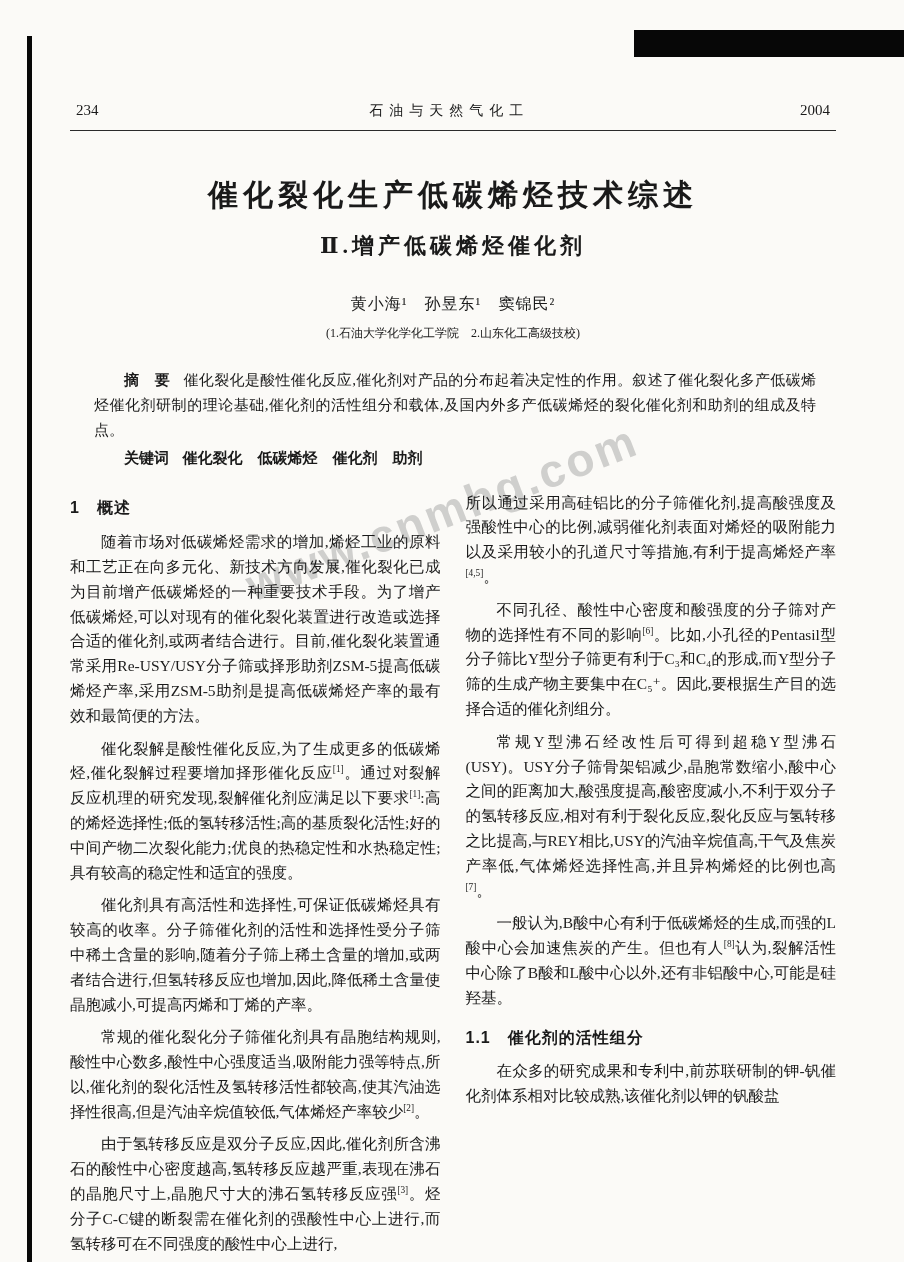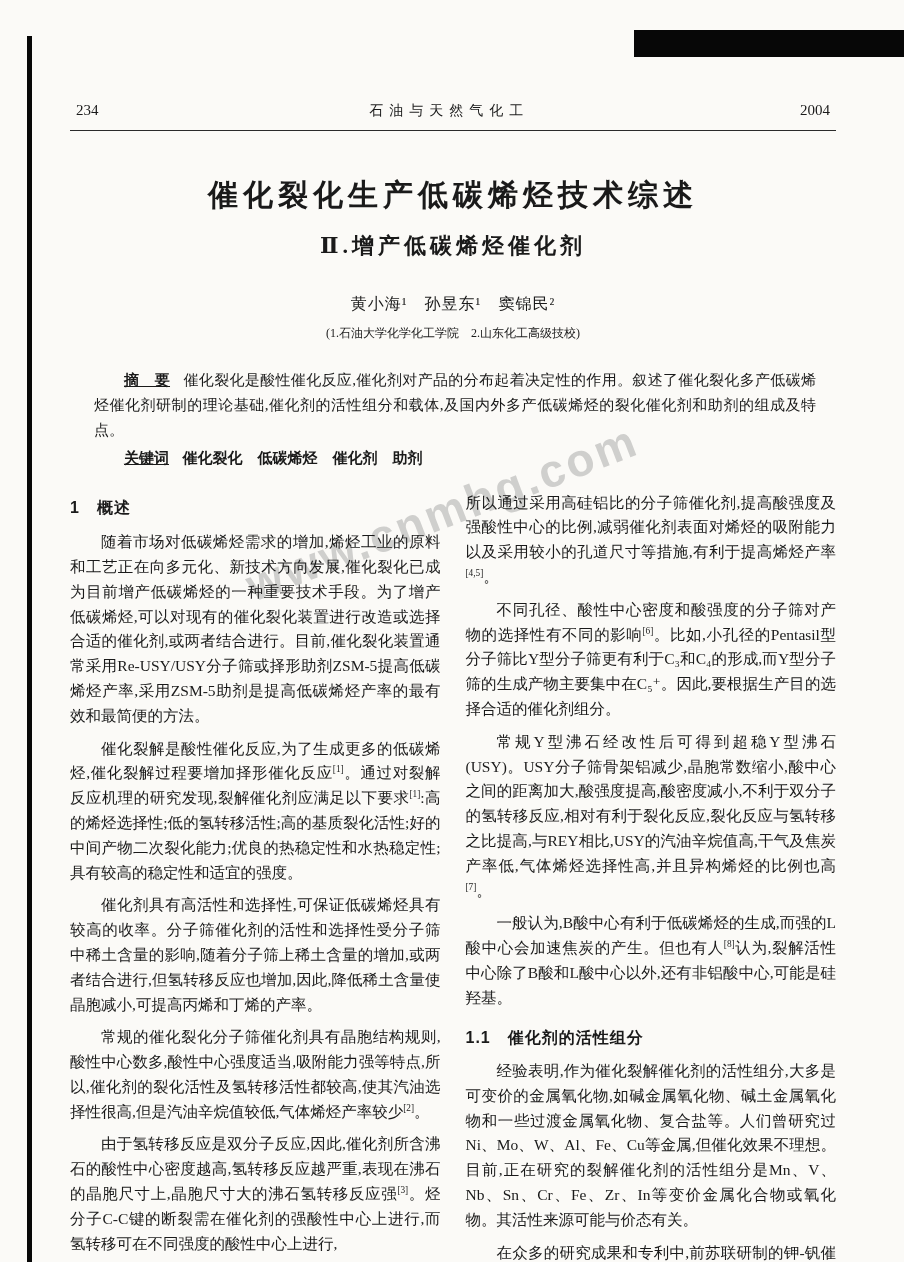--- a/index.html
+++ b/index.html
@@ -33,21 +33,21 @@
   .subtitle {
     margin: 15px 0 0; text-align: center; font-size: 22px; font-weight: bold;
     letter-spacing: 4px;
   }
   .authors { margin-top: 33px; text-align: center; font-size: 16px; letter-spacing: 1px; }
   .affiliation { margin-top: 10px; text-align: center; font-size: 12px; }
   .abstract {
     margin: 25px 20px 0 24px; font-size: 15px; line-height: 1.68;
     text-align: justify; text-indent: 2em;
   }
-  .label { font-weight: bold; font-family: "Liberation Sans", sans-serif; margin-right: 0.9em; text-decoration: underline; }
+  .label { font-weight: bold; font-family: "Liberation Sans", sans-serif; margin-right: 0.9em; }
   .keywords {
     margin: 5px 20px 0 24px; font-size: 15px; text-indent: 2em;
     font-weight: bold; font-family: "Liberation Sans", sans-serif;
   }
   .columns {
     display: flex; gap: 25px; margin-top: 23px;
     font-size: 15.5px; line-height: 1.6; text-align: justify;
   }
   .col { flex: 1 1 0; min-width: 0; }
   .col p { margin: 0 0 8px; text-indent: 2em; }
@@ -95,19 +95,18 @@
         <p>常规的催化裂化分子筛催化剂具有晶胞结构规则,酸性中心数多,酸性中心强度适当,吸附能力强等特点,所以,催化剂的裂化活性及氢转移活性都较高,使其汽油选择性很高,但是汽油辛烷值较低,气体烯烃产率较少<sup>[2]</sup>。</p>
         <p>由于氢转移反应是双分子反应,因此,催化剂所含沸石的酸性中心密度越高,氢转移反应越严重,表现在沸石的晶胞尺寸上,晶胞尺寸大的沸石氢转移反应强<sup>[3]</sup>。烃分子C-C键的断裂需在催化剂的强酸性中心上进行,而氢转移可在不同强度的酸性中心上进行,</p>
       </div>
 
       <div class="col">
         <p class="cont">所以通过采用高硅铝比的分子筛催化剂,提高酸强度及强酸性中心的比例,减弱催化剂表面对烯烃的吸附能力以及采用较小的孔道尺寸等措施,有利于提高烯烃产率<sup>[4,5]</sup>。</p>
         <p>不同孔径、酸性中心密度和酸强度的分子筛对产物的选择性有不同的影响<sup>[6]</sup>。比如,小孔径的Pentasil型分子筛比Y型分子筛更有利于C₃和C₄的形成,而Y型分子筛的生成产物主要集中在C₅⁺。因此,要根据生产目的选择合适的催化剂组分。</p>
         <p>常规Y型沸石经改性后可得到超稳Y型沸石(USY)。USY分子筛骨架铝减少,晶胞常数缩小,酸中心之间的距离加大,酸强度提高,酸密度减小,不利于双分子的氢转移反应,相对有利于裂化反应,裂化反应与氢转移之比提高,与REY相比,USY的汽油辛烷值高,干气及焦炭产率低,气体烯烃选择性高,并且异构烯烃的比例也高<sup>[7]</sup>。</p>
         <p>一般认为,B酸中心有利于低碳烯烃的生成,而强的L酸中心会加速焦炭的产生。但也有人<sup>[8]</sup>认为,裂解活性中心除了B酸和L酸中心以外,还有非铝酸中心,可能是硅羟基。</p>
         <h3 class="sec sub">1.1　催化剂的活性组分</h3>
-        <p>经验表明,作为催化裂解催化剂的活性组分,大多是可变价的金属氧化物,如碱金属氧化物、碱土金属氧化物和一些过渡金属氧化物、复合盐等。人们曾研究过Ni、Mo、W、Al、Fe、Cu等金属,但催化效果不理想。目前,正在研究的裂解催化剂的活性组分是Mn、V、Nb、Sn、Cr、Fe、Zr、In等变价金属化合物或氧化物。其活性来源可能与价态有关。</p>
         <p>在众多的研究成果和专利中,前苏联研制的钾-钒催化剂体系相对比较成熟,该催化剂以钾的钒酸盐</p>
       </div>
 
     </div>
   </div>
 </div>
 
 </body></html>

